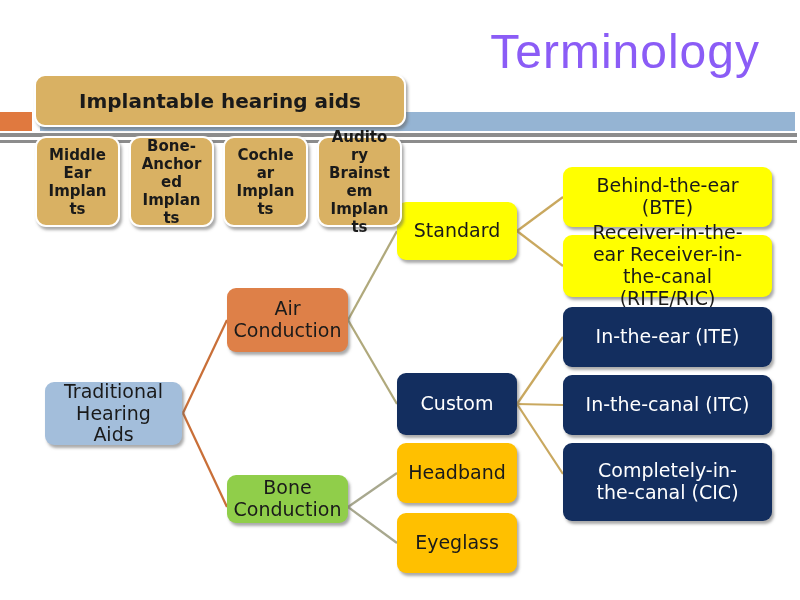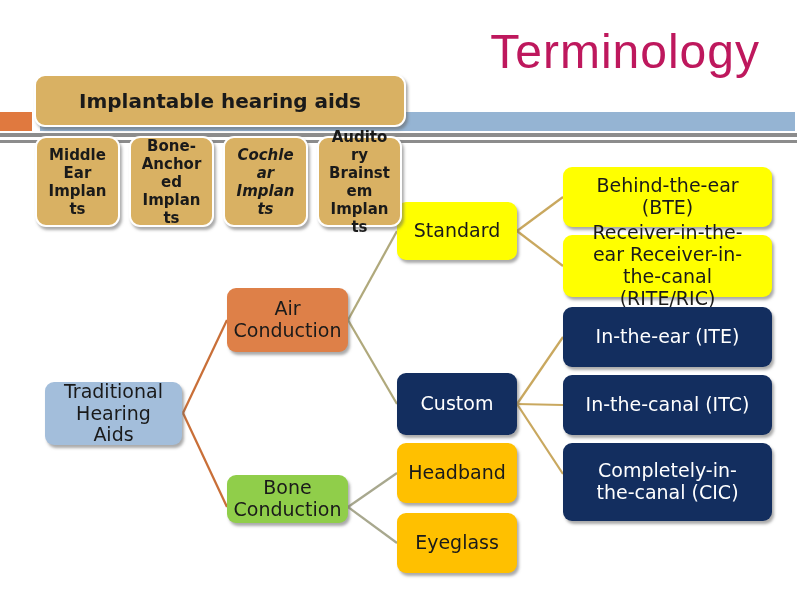--- a/index.html
+++ b/index.html
@@ -52,21 +52,21 @@
   #node-ite      {left:563px;top:307px;width:209px;height:60px;padding:0 16px;z-index:5;}
   #node-itc      {left:563px;top:375px;width:209px;height:60px;padding:0 14px;z-index:5;}
   #node-cic      {left:563px;top:443px;width:209px;height:78px;padding:0 26px;z-index:5;}
   .light-text{color:#ffffff;}
 </style>
 </head>
 <body>
 
 <div id="slide">
 
-  <div id="title" style="color: #be185d;">Terminology</div>
+  <div id="title" style="color: #8b5cf6;">Terminology</div>
 
   <div class="band decor" style="background: rgb(149, 180, 211);"></div>
   <div class="accent-block decor" style="background: rgb(224, 121, 63);"></div>
   <div class="rule1 decor" style="background: rgb(140, 140, 140);"></div>
   <div class="rule2 decor" style="background: rgb(140, 140, 140);"></div>
 
   <svg id="connectors" width="800" height="600" viewBox="0 0 800 600">
     <g fill="none" stroke-width="2.25">
       <line x1="183" y1="413" x2="227" y2="320" stroke="#C96F38"></line>
       <line x1="183" y1="413" x2="227" y2="507" stroke="#C96F38"></line>
@@ -84,21 +84,21 @@
 
   <div class="node imp-main" style="background: rgb(217, 177, 99);">
     <div class="lbl">Implantable hearing aids</div>
   </div>
   <div class="node imp-child" id="imp-child-0" style="background: rgb(217, 177, 99);">
     <div class="lbl">Middle Ear Implants</div>
   </div>
   <div class="node imp-child" id="imp-child-1" style="background: rgb(217, 177, 99);">
     <div class="lbl">Bone-Anchored Implants</div>
   </div>
-  <div class="node imp-child" id="imp-child-2" style="background: rgb(217, 177, 99); font-style: italic;">
+  <div class="node imp-child" id="imp-child-2" style="background: rgb(217, 177, 99);">
     <div class="lbl">Cochlear Implants</div>
   </div>
   <div class="node imp-child" id="imp-child-3" style="background: rgb(217, 177, 99);">
     <div class="lbl">Auditory Brainstem Implants</div>
   </div>
 
   <div class="node tree" id="node-root" style="background: rgb(163, 190, 219);">
     <div class="lbl">Traditional Hearing Aids</div>
   </div>
   <div class="node tree" id="node-air" style="background: rgb(222, 128, 72); justify-content: center;">

